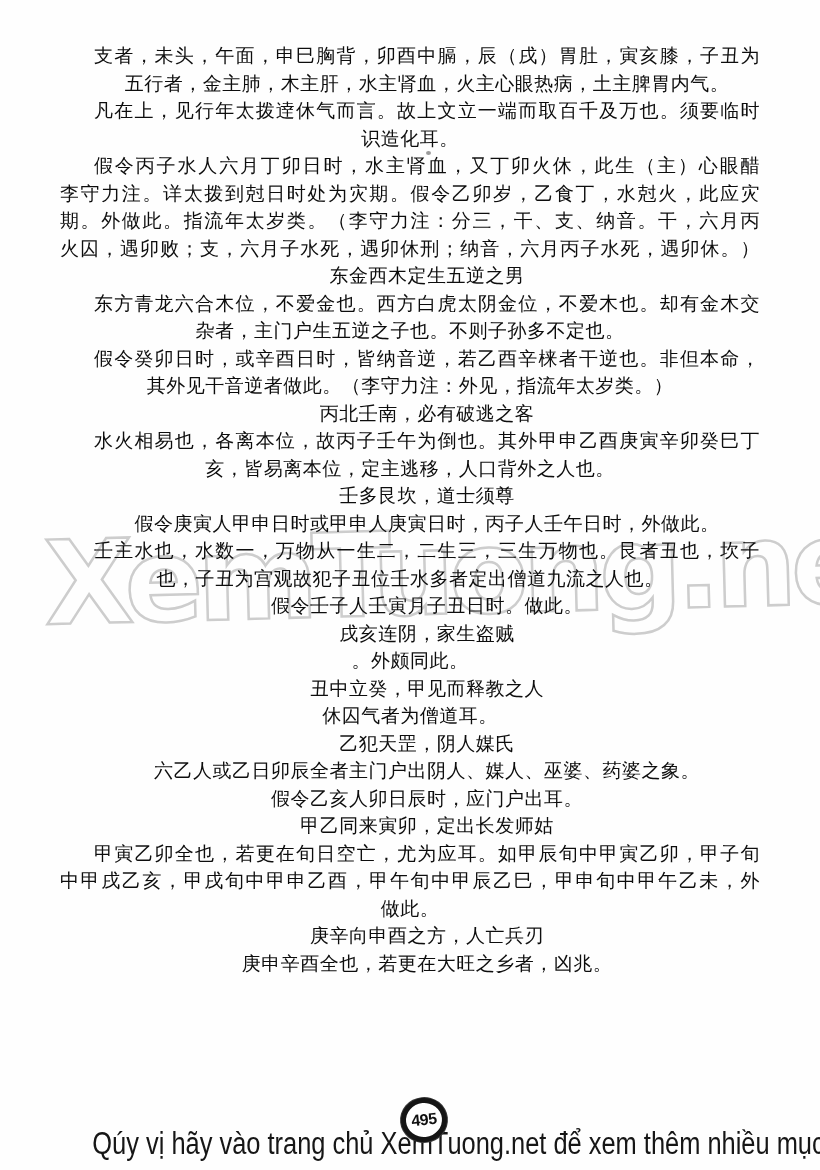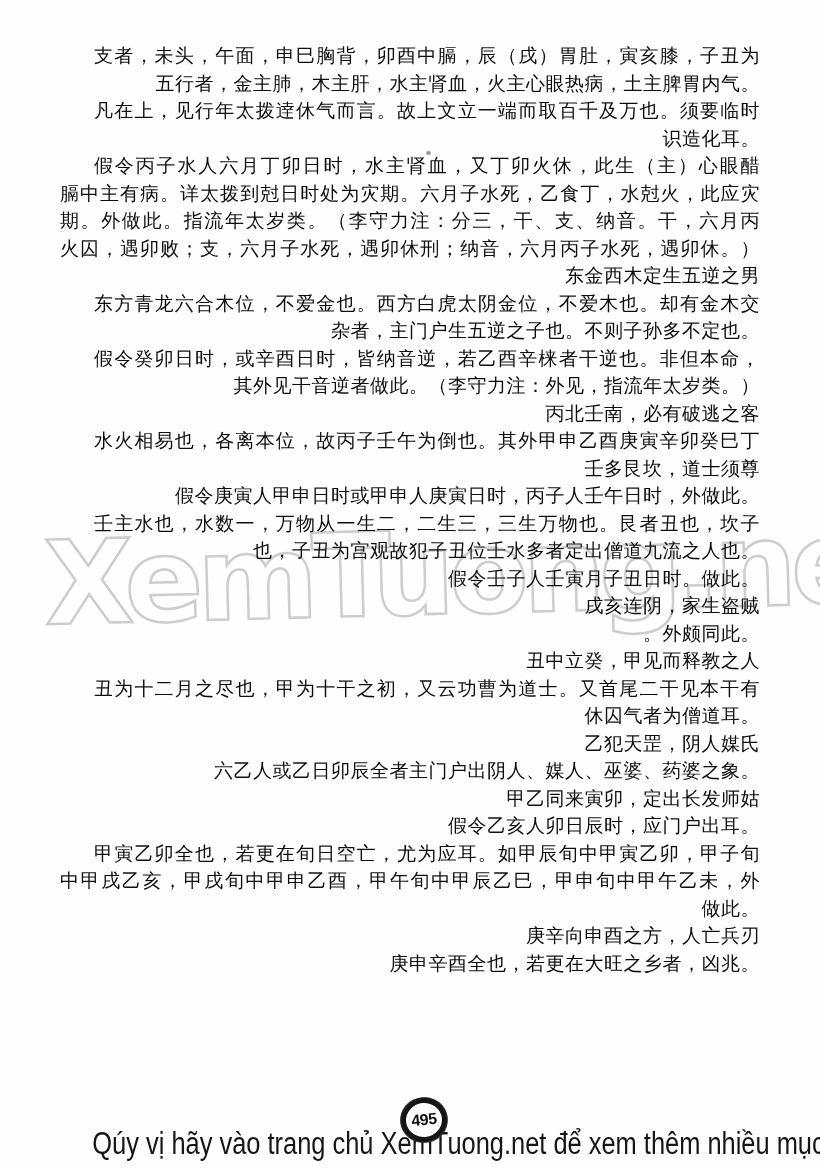--- a/index.html
+++ b/index.html
@@ -43,21 +43,21 @@
     left: 60px; top: 42px;
     width: 700px;
     z-index: 1;
     color: #0d0d0d;
   }
   .line {
     height: 27.5px;
     line-height: 27.5px;
     font-size: 19px;
     letter-spacing: 0.5px;
-    text-align: right;
+    text-align: center;
     overflow: hidden;
   }
   .line.indent { text-indent: 34px; }
   .line.just {
     text-align: justify;
     text-align-last: justify;
   }
 
   
   .artifact-dot {
@@ -117,44 +117,44 @@
 <div class="page">
 
   <div class="watermark">XemTuong.net</div>
 
   <div class="text-block">
       <div class="line indent just">支者，未头，午面，申巳胸背，卯酉中膈，辰（戌）胃肚，寅亥膝，子丑为足。</div>
       <div class="line indent">五行者，金主肺，木主肝，水主肾血，火主心眼热病，土主脾胃内气。</div>
       <div class="line indent just">凡在上，见行年太拨逹休气而言。故上文立一端而取百千及万也。须要临时</div>
       <div class="line">识造化耳。</div>
       <div class="line indent just">假令丙子水人六月丁卯日时，水主肾血，又丁卯火休，此生（主）心眼醋</div>
-      <div class="line just">膈中主有病。详太拨到尅日时处为灾期。六月子水死，乙食丁，水尅火，此应灾</div>
+      <div class="line just">李守力注。详太拨到尅日时处为灾期。假令乙卯岁，乙食丁，水尅火，此应灾</div>
       <div class="line just">期。外做此。指流年太岁类。（李守力注：分三，干、支、纳音。干，六月丙</div>
       <div class="line just">火囚，遇卯败；支，六月子水死，遇卯休刑；纳音，六月丙子水死，遇卯休。）</div>
       <div class="line indent">东金西木定生五逆之男</div>
       <div class="line indent just">东方青龙六合木位，不爱金也。西方白虎太阴金位，不爱木也。却有金木交</div>
       <div class="line">杂者，主门户生五逆之子也。不则子孙多不定也。</div>
       <div class="line indent just">假令癸卯日时，或辛酉日时，皆纳音逆，若乙酉辛梾者干逆也。非但本命，</div>
       <div class="line">其外见干音逆者做此。（李守力注：外见，指流年太岁类。）</div>
       <div class="line indent">丙北壬南，必有破逃之客</div>
       <div class="line indent just">水火相易也，各离本位，故丙子壬午为倒也。其外甲申乙酉庚寅辛卯癸巳丁</div>
+      <div class="line">亥，皆易离本位，定主逃移，人口背外之人也。</div>
       <div class="line indent">壬多艮坎，道士须尊</div>
       <div class="line indent">假令庚寅人甲申日时或甲申人庚寅日时，丙子人壬午日时，外做此。</div>
       <div class="line indent just">壬主水也，水数一，万物从一生二，二生三，三生万物也。艮者丑也，坎子</div>
       <div class="line">也，子丑为宫观故犯子丑位壬水多者定出僧道九流之人也。</div>
       <div class="line indent">假令壬子人壬寅月子丑日时。做此。</div>
       <div class="line indent">戌亥连阴，家生盗贼</div>
       <div class="line">。外颇同此。</div>
       <div class="line indent">丑中立癸，甲见而释教之人</div>
-      <div class="line indent just">丑为十二月之尽也，甲为十干之初，又云功曹为道士。又首尾二干见本干有</div>
       <div class="line">休囚气者为僧道耳。</div>
       <div class="line indent">乙犯天罡，阴人媒氏</div>
       <div class="line indent">六乙人或乙日卯辰全者主门户出阴人、媒人、巫婆、药婆之象。</div>
+      <div class="line indent">假令乙亥人卯日辰时，应门户出耳。</div>
       <div class="line indent">甲乙同来寅卯，定出长发师姑</div>
-      <div class="line indent">假令乙亥人卯日辰时，应门户出耳。</div>
       <div class="line indent just">甲寅乙卯全也，若更在旬日空亡，尤为应耳。如甲辰旬中甲寅乙卯，甲子旬</div>
       <div class="line just">中甲戌乙亥，甲戌旬中甲申乙酉，甲午旬中甲辰乙巳，甲申旬中甲午乙未，外</div>
       <div class="line">做此。</div>
       <div class="line indent">庚辛向申酉之方，人亡兵刃</div>
       <div class="line indent">庚申辛酉全也，若更在大旺之乡者，凶兆。</div>
     </div>
 
   <div class="artifact-dot"></div>
 
   <div class="page-badge">

